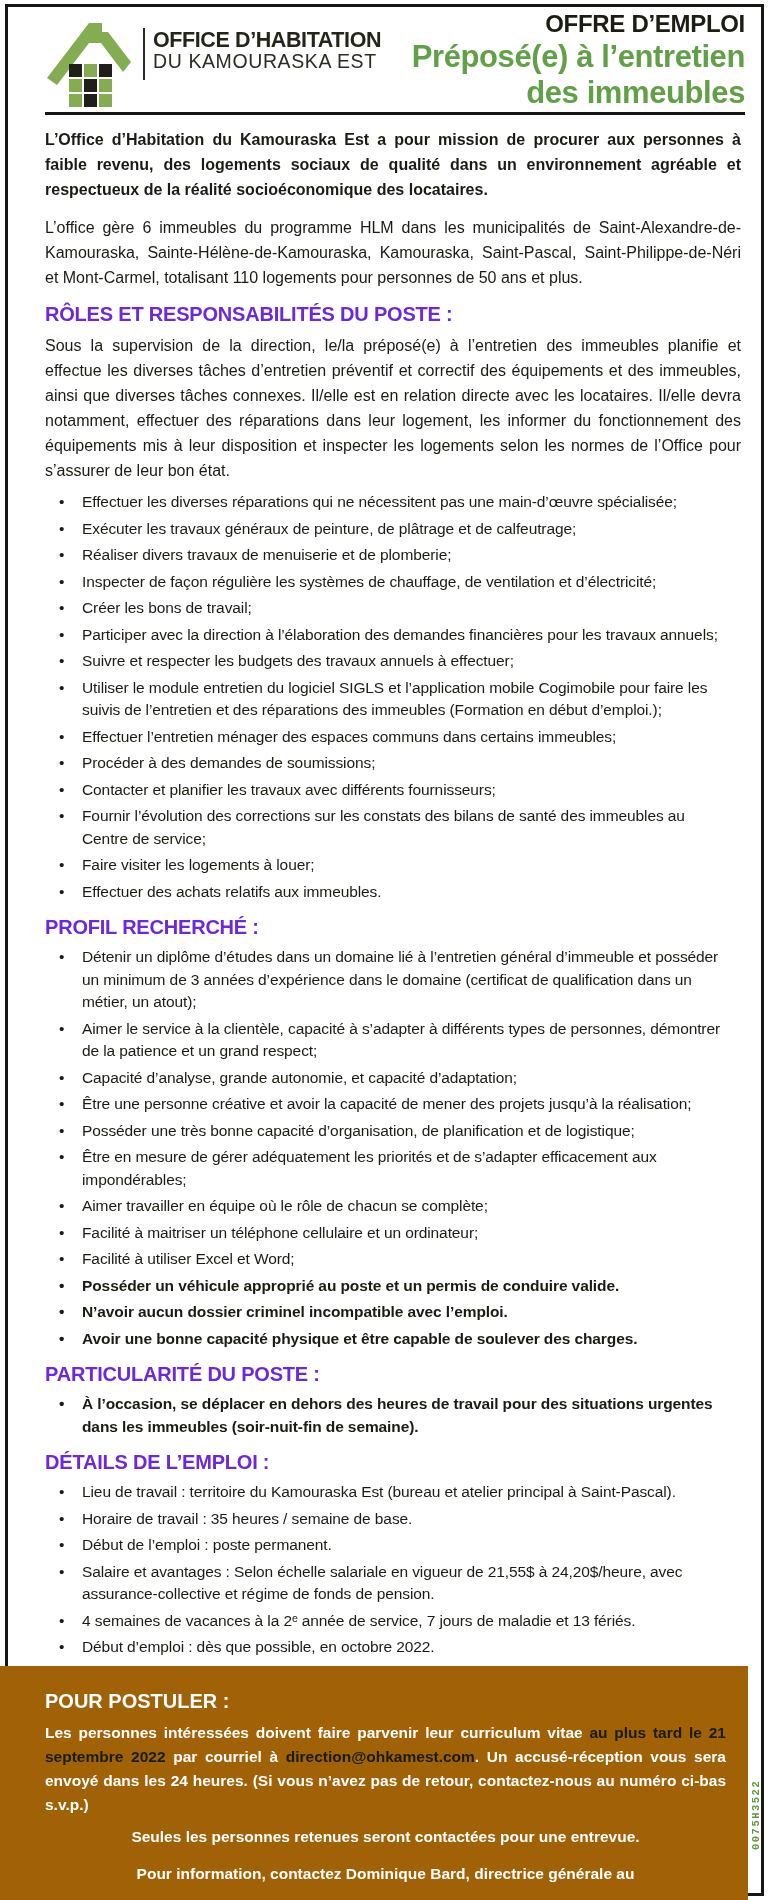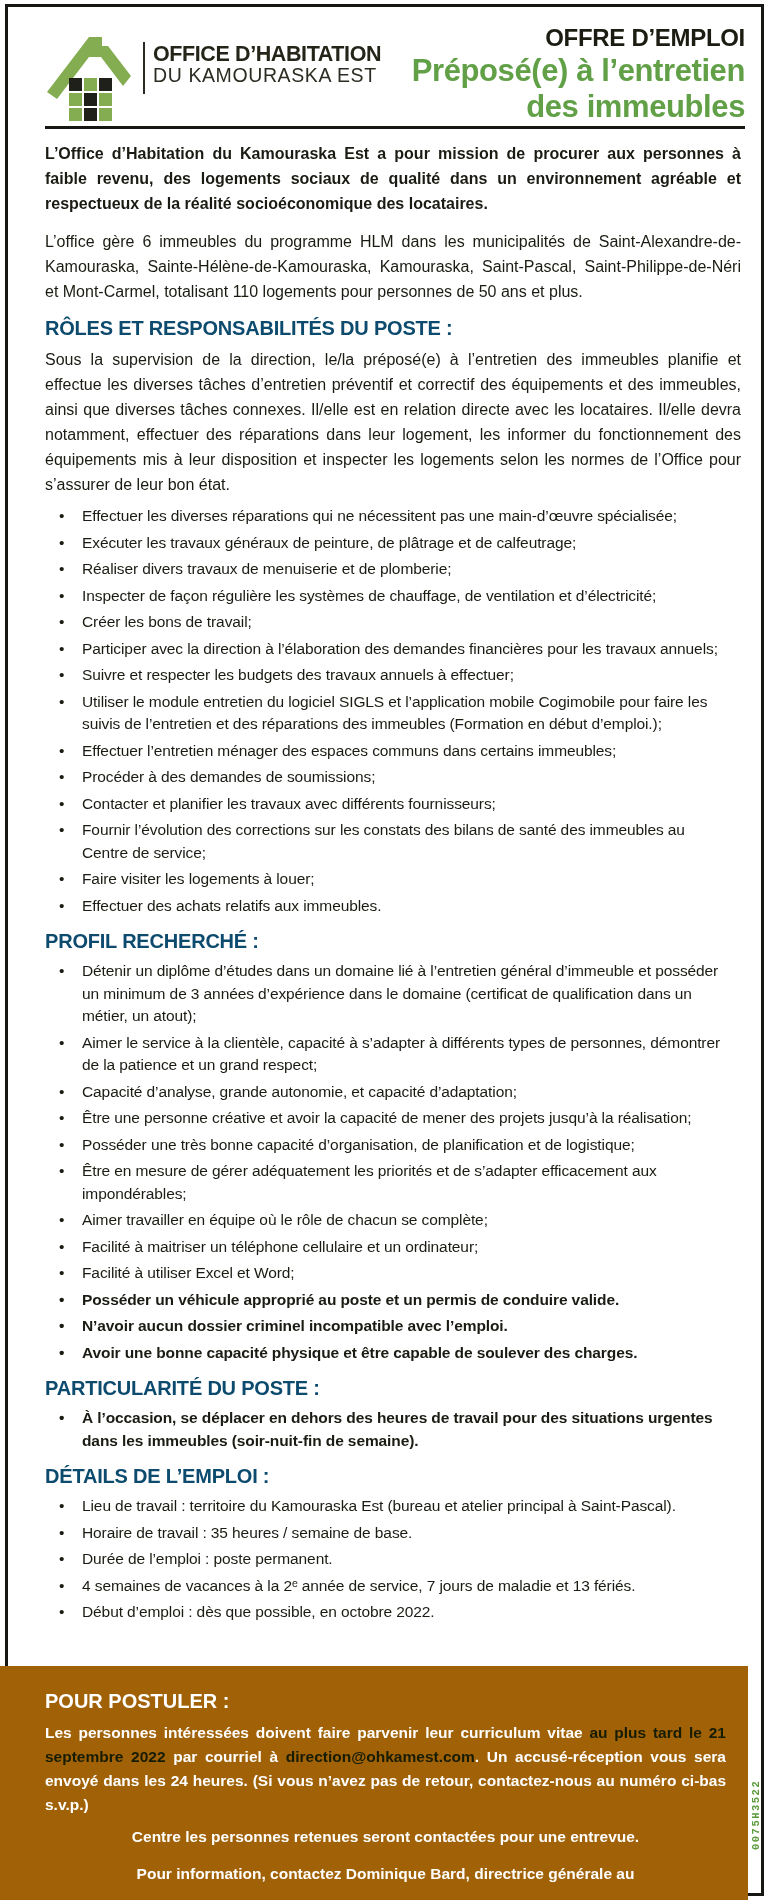--- a/index.html
+++ b/index.html
@@ -2,21 +2,21 @@
 <html><head>
 <meta charset="utf-8">
 <style>
   html,body{margin:0;padding:0;}
   body{
     width:768px;height:1900px;position:relative;background:#ffffff;
     font-family:"Liberation Sans", sans-serif;color:#1b1b13;overflow:hidden;
     -webkit-font-smoothing:antialiased;
   }
   .frame{position:absolute;top:4px;left:5px;right:4px;bottom:4px;border:3px solid #161612;z-index:0;}
-  .content{position:absolute;left:45px;right:23px;top:20px;z-index:1;}
+  .content{position:absolute;left:45px;right:23px;top:6px;z-index:1;}
 
   
   .hdr{display:flex;justify-content:space-between;align-items:flex-start;height:98px;}
   .logo{display:flex;align-items:flex-start;padding-top:8px;}
   .logo-mark{width:96px;height:86px;position:relative;flex:0 0 auto;}
   .logo-grid{position:absolute;left:24px;top:50px;display:grid;grid-template-columns:repeat(3,13px);grid-auto-rows:13px;gap:2px;}
   .logo-grid .sq{width:13px;height:13px;}
   .sq.d{background:#20201a;}
   .sq.g{background:#84ad52;}
   .logo-sep{width:2px;height:52px;background:#2a2a22;margin:14px 8px 0 2px;}
@@ -24,21 +24,21 @@
   .logo-l1{font-weight:bold;font-size:21.5px;letter-spacing:-0.4px;color:#242419;}
   .logo-l2{font-size:19.5px;letter-spacing:0.6px;color:#2c2c22;}
   .titles{text-align:right;padding-top:6px;line-height:1.0;}
   .kicker{font-weight:bold;font-size:24px;letter-spacing:-0.3px;color:#1c1c12;}
   .maintitle{font-weight:bold;font-size:31px;letter-spacing:-0.4px;color:#61a047;margin-top:5px;line-height:1.0;}
   .rule{border:none;border-top:3px solid #161612;margin:8px 0 12px 0;}
 
   
   .para{font-size:16px;line-height:25px;text-align:justify;margin:0 4px 13px 0;}
   .para.bold{font-weight:bold;}
-  h2.sec{color:#0c4a6e;font-size:20px;font-weight:bold;margin:13px 0 7px 0;letter-spacing:-0.2px;}
+  h2.sec{color:#6d28d9;font-size:20px;font-weight:bold;margin:13px 0 7px 0;letter-spacing:-0.2px;}
   ul.bul{list-style:none;margin:0 18px 4px 0;padding:0;}
   ul.bul li{position:relative;padding-left:37px;font-size:15.5px;line-height:22.5px;margin-bottom:4px;letter-spacing:-0.1px;}
   ul.bul li::before{content:"\2022";position:absolute;left:14px;top:0;font-size:15.5px;}
   ul.bul li.b{font-weight:bold;}
 
   
   .apply{position:absolute;left:0;top:1666px;width:748px;height:281px;background:#a16207;z-index:2;
          padding:24px 22px 0 45px;box-sizing:border-box;color:#ffffff;font-weight:bold;}
   .apply h2{color:#ffffff;font-size:20px;margin:0 0 8px 0;}
   .apply .fpara{font-size:15.5px;line-height:24px;text-align:justify;margin:0 0 9px 0;}
@@ -131,28 +131,29 @@
 
   <h2 class="sec">PARTICULARITÉ DU POSTE :</h2>
   <ul class="bul">
       <li class="b">À l’occasion, se déplacer en dehors des heures de travail pour des situations urgentes dans les immeubles (soir-nuit-fin de semaine).</li>
     </ul>
 
   <h2 class="sec">DÉTAILS DE L’EMPLOI :</h2>
   <ul class="bul">
       <li>Lieu de travail : territoire du Kamouraska Est (bureau et atelier principal à Saint-Pascal).</li>
       <li>Horaire de travail : 35 heures / semaine de base.</li>
-      <li>Durée de l’emploi : poste permanent.</li>
+      <li>Début de l’emploi : poste permanent.</li>
+      <li>Salaire et avantages : Selon échelle salariale en vigueur de 21,55$ à 24,20$/heure, avec assurance-collective et régime de fonds de pension.</li>
       <li>4 semaines de vacances à la 2ᵉ année de service, 7 jours de maladie et 13 fériés.</li>
       <li>Début d’emploi : dès que possible, en octobre 2022.</li>
     </ul>
 
 </div>
 
 <div class="apply">
   <h2>POUR POSTULER :</h2>
   <p class="fpara"><span>Les personnes intéressées doivent faire parvenir leur curriculum vitae </span><span class="dark">au plus tard le 21 septembre 2022</span><span> par courriel à </span><span class="dark">direction@ohkamest.com</span><span>. Un accusé-réception vous sera envoyé dans les 24 heures. (Si vous n’avez pas de retour, contactez-nous au numéro ci-bas s.v.p.)</span></p>
-  <p class="note">Centre les personnes retenues seront contactées pour une entrevue.</p>
+  <p class="note">Seules les personnes retenues seront contactées pour une entrevue.</p>
   <p class="note2">Pour information, contactez Dominique Bard, directrice générale au</p>
   <p class="note2">418 492-2877, option 1 (laissez un message s.v.p.).</p>
 </div>
 
 <div class="vcode">0075H3522</div>
 
 </body></html>

